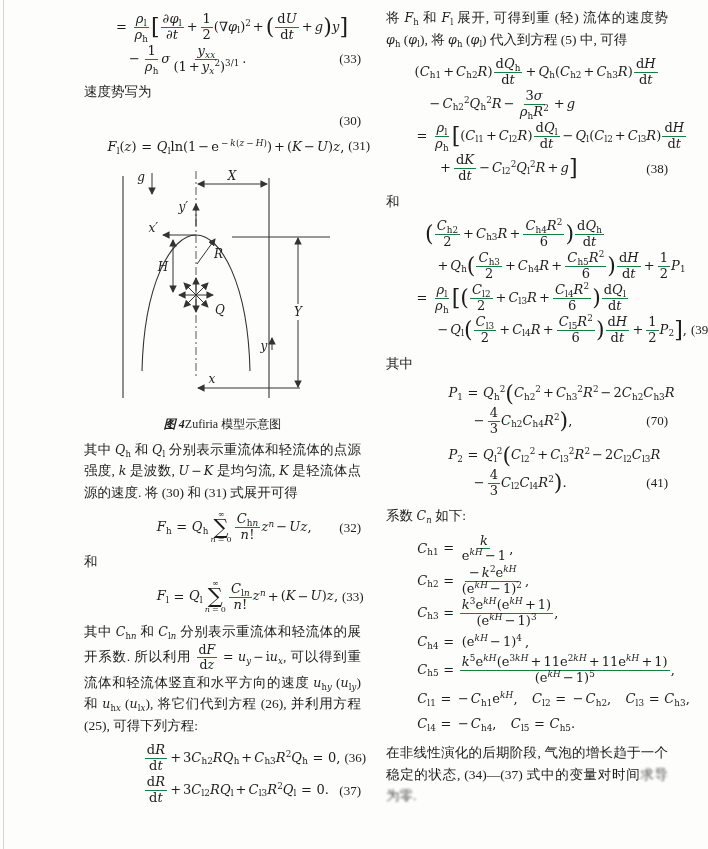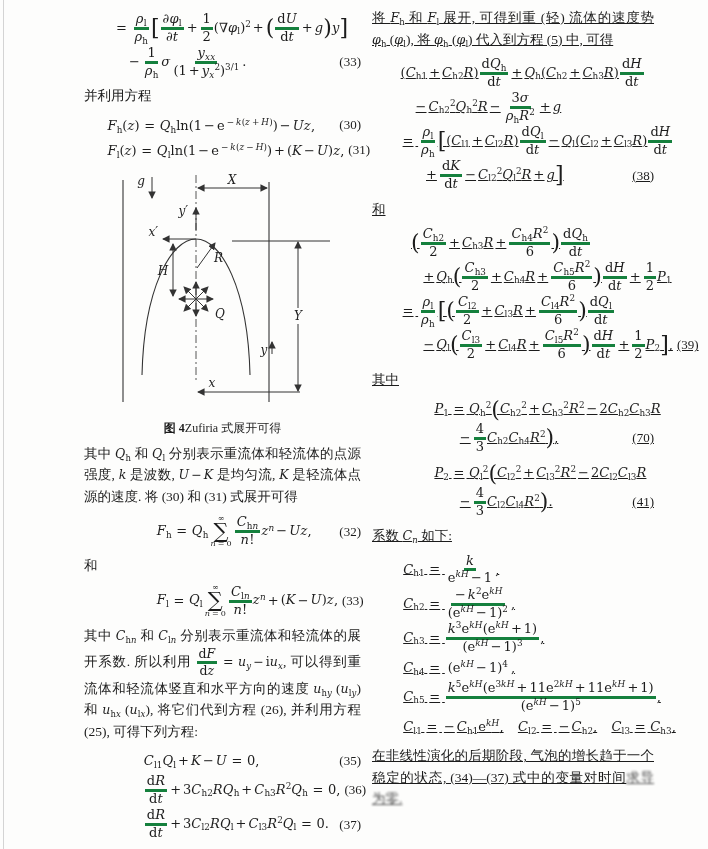--- a/index.html
+++ b/index.html
@@ -1,48 +1,48 @@
 <!DOCTYPE html>
 <html><head>
 <meta charset="utf-8">
 <style>
   html,body{margin:0;padding:0;background:#e9e9e9;}
   .page{position:relative;width:708px;height:849px;background:#fdfdfc;overflow:hidden;
         font-family:"Liberation Serif","DejaVu Serif",serif;color:#1c1c1c;}
   .scan-edge{position:absolute;left:3px;top:0;width:1px;height:100%;background:#d4d4d4;}
   .col{position:absolute;top:5px;}
   .col-left{left:84px;width:277px;}
-  .col-right{left:372px;width:282px;text-decoration:underline;}
+  .col-right{left:386px;width:282px;}
   p.body{font-size:13.5px;line-height:1.6;text-align:justify;margin:2px 0;
          font-family:"Liberation Serif","DejaVu Serif",serif;}
   
   .m,.im{font-family:"DejaVu Serif","Liberation Serif",serif;font-size:13px;white-space:nowrap;}
   .im{font-size:12.5px;}
   .m i,.im i{font-style:italic;letter-spacing:.2px;}
   .m sub,.im sub{font-size:.68em;vertical-align:-0.3em;line-height:0;}
   .m sup,.im sup{font-size:.68em;vertical-align:0.55em;line-height:0;}
   .fr{display:inline-flex;flex-direction:column;align-items:center;vertical-align:middle;
       margin:0 1px;line-height:1.12;}
-  .fn{display:block;padding:0 2px;border-bottom:3px solid #15803d;}
+  .fn{display:block;padding:0 2px;border-bottom:1px solid #15803d;}
   .fd{display:block;padding:0 2px;}
   .sum{display:inline-flex;flex-direction:column;align-items:center;vertical-align:middle;
        line-height:1;margin:0 2px;font-size:.62em;}
   .sum .sg{font-size:2.6em;line-height:.85;font-style:normal;}
   .big{font-size:1.7em;vertical-align:middle;line-height:0;position:relative;top:-.05em;}
   .op{margin:0 2px;}
   .up{font-style:normal;}
   .qd{display:inline-block;width:1.1em;}
   .eqblock{margin:7px 0;}
   .eqline{display:flex;align-items:center;min-height:23px;margin:2px 0;}
   .eqnum{margin-left:auto;font-size:13px;padding-left:4px;}
   .blur{filter:blur(1.1px);opacity:.8;}
   
   figure{margin:10px 0 6px 0;padding:0;}
   .figcap{text-align:center;font-size:12px;margin-top:6px;}
-  .figcap .pre{font-weight:bold;margin-right:0;}
+  .figcap .pre{font-weight:bold;margin-right:0;font-style:italic;}
   svg text{font-family:"DejaVu Serif","Liberation Serif",serif;font-style:italic;font-size:12px;fill:#222;}
 </style>
 </head>
 <body>
 
 <div class="page">
   <div class="scan-edge"></div>
 
   <div class="col col-left">
     <div class="eqblock">
@@ -65,24 +65,23 @@
           <span class="m" style="margin-left: 3.3em;"><span class="op">−</span><span class="fr">
               <span class="fn">1</span>
               <span class="fd"><i>ρ</i><sub><span class="up">h</span></sub></span>
             </span><i>σ</i><span class="fr">
               <span class="fn"><i>y</i><sub><i>x</i><i>x</i></sub></span>
               <span class="fd">(1<span class="op">+</span><i>y</i><sub><i>x</i></sub><sup>2</sup>)<sup>3/1</sup></span>
             </span>.</span>
           <span class="eqnum">(33)</span>
         </div>
       </div>
-    <p class="body"><span>并利用方程</span></p>
-    <div class="eqblock">
-        <div class="eqline">
-          <span class="m" style="margin-left: 1.8em;"><i>F</i><sub><span class="up">h</span></sub>(<i>z</i>) <span class="op">=</span> <i>Q</i><sub><span class="up">h</span></sub><span class="up">ln</span>(1<span class="op">−</span><span class="up">e</span><sup><span class="op">−</span><i>k</i>(<i>z</i><span class="op">+</span><i>H</i>)</sup>)<span class="op">−</span><i>U</i><i>z</i>,</span>
+    <p class="body"><span>速度势写为</span></p>
+    <div class="eqblock">
+        <div class="eqline">
           <span class="eqnum">(30)</span>
         </div>
         <div class="eqline">
           <span class="m" style="margin-left: 1.8em;"><i>F</i><sub><span class="up">l</span></sub>(<i>z</i>) <span class="op">=</span> <i>Q</i><sub><span class="up">l</span></sub><span class="up">ln</span>(1<span class="op">−</span><span class="up">e</span><sup><span class="op">−</span><i>k</i>(<i>z</i><span class="op">−</span><i>H</i>)</sup>)<span class="op">+</span>(<i>K</i><span class="op">−</span><i>U</i>)<i>z</i>,</span>
           <span class="eqnum">(31)</span>
         </div>
       </div>
 
     <figure>
       <svg width="252" height="238" viewBox="0 0 252 238">
@@ -135,21 +134,21 @@
         <line x1="188" y1="182" x2="188" y2="170" stroke="#333" stroke-width="1" marker-end="url(#ah)"></line>
 
         <line x1="214" y1="70" x2="214" y2="136" stroke="#333" stroke-width="1" marker-start="url(#ah)"></line>
         <line x1="214" y1="152" x2="214" y2="219" stroke="#333" stroke-width="1" marker-end="url(#ah)"></line>
         <text x="214" y="148" text-anchor="middle">Y</text>
 
         <line x1="216" y1="220" x2="114" y2="220" stroke="#333" stroke-width="1" marker-end="url(#ah)"></line>
         <text x="128" y="215" text-anchor="middle">x</text>
       </svg>
       <figcaption class="figcap">
-        <span class="pre">图 4</span><span>Zufiria 式展开可得</span>
+        <span class="pre">图 4</span><span>Zufiria 模型示意图</span>
       </figcaption>
     </figure>
 
     <p class="body"><span>其中 </span><span class="im"><i>Q</i><sub><span class="up">h</span></sub></span><span> 和 </span><span class="im"><i>Q</i><sub><span class="up">l</span></sub></span><span> 分别表示重流体和轻流体的点源强度, </span><span class="im"><i>k</i></span><span> 是波数, </span><span class="im"><i>U</i><span class="op">−</span><i>K</i></span><span> 是均匀流, </span><span class="im"><i>K</i></span><span> 是轻流体点源的速度. 将 (30) 和 (31) 式展开可得</span></p>
     <div class="eqblock">
         <div class="eqline">
           <span class="m" style="margin-left: 5.6em;"><i>F</i><sub><span class="up">h</span></sub> <span class="op">=</span> <i>Q</i><sub><span class="up">h</span></sub><span class="sum">
               <span class="sl">∞</span>
               <span class="sg">∑</span>
               <span class="sl"><i>n</i><span class="op">=</span>0</span>
@@ -173,24 +172,20 @@
             </span><i>z</i><sup><i>n</i></sup><span class="op">+</span>(<i>K</i><span class="op">−</span><i>U</i>)<i>z</i>,</span>
           <span class="eqnum">(33)</span>
         </div>
       </div>
     <p class="body"><span>其中 </span><span class="im"><i>C</i><sub><span class="up">h</span><i>n</i></sub></span><span> 和 </span><span class="im"><i>C</i><sub><span class="up">l</span><i>n</i></sub></span><span> 分别表示重流体和轻流体的展开系数. 所以利用 </span><span class="im"><span class="fr">
             <span class="fn"><span class="up">d</span><i>F</i></span>
             <span class="fd"><span class="up">d</span><i>z</i></span>
           </span> <span class="op">=</span> <i>u</i><sub><i>y</i></sub><span class="op">−</span><span class="up">i</span><i>u</i><sub><i>x</i></sub></span><span>, 可以得到重流体和轻流体竖直和水平方向的速度 </span><span class="im"><i>u</i><sub><span class="up">h</span><i>y</i></sub></span><span> (</span><span class="im"><i>u</i><sub><span class="up">l</span><i>y</i></sub></span><span>) 和 </span><span class="im"><i>u</i><sub><span class="up">h</span><i>x</i></sub></span><span> (</span><span class="im"><i>u</i><sub><span class="up">l</span><i>x</i></sub></span><span>), 将它们代到方程 (26), 并利用方程 (25), 可得下列方程:</span></p>
     <div class="eqblock">
         <div class="eqline">
-          <span class="m" style="margin-left: 4.6em;"><i>C</i><sub><span class="up">l</span>1</sub><i>Q</i><sub><span class="up">l</span></sub><span class="op">+</span><i>K</i><span class="op">−</span><i>U</i> <span class="op">=</span> 0,</span>
-          <span class="eqnum">(35)</span>
-        </div>
-        <div class="eqline">
           <span class="m" style="margin-left: 4.6em;"><span class="fr">
               <span class="fn"><span class="up">d</span><i>R</i></span>
               <span class="fd"><span class="up">d</span><i>t</i></span>
             </span><span class="op">+</span>3<i>C</i><sub><span class="up">h</span>2</sub><i>R</i><i>Q</i><sub><span class="up">h</span></sub><span class="op">+</span><i>C</i><sub><span class="up">h</span>3</sub><i>R</i><sup>2</sup><i>Q</i><sub><span class="up">h</span></sub> <span class="op">=</span> 0,</span>
           <span class="eqnum">(36)</span>
         </div>
         <div class="eqline">
           <span class="m" style="margin-left: 4.6em;"><span class="fr">
               <span class="fn"><span class="up">d</span><i>R</i></span>
               <span class="fd"><span class="up">d</span><i>t</i></span>
@@ -351,16 +346,19 @@
         </div>
         <div class="eqline">
           <span class="m" style="margin-left: 2.4em;"><i>C</i><sub><span class="up">h</span>5</sub> <span class="op">=</span> <span class="fr">
               <span class="fn"><i>k</i><sup>5</sup><span class="up">e</span><sup><i>k</i><i>H</i></sup>(<span class="up">e</span><sup>3<i>k</i><i>H</i></sup><span class="op">+</span>11<span class="up">e</span><sup>2<i>k</i><i>H</i></sup><span class="op">+</span>11<span class="up">e</span><sup><i>k</i><i>H</i></sup><span class="op">+</span>1)</span>
               <span class="fd">(<span class="up">e</span><sup><i>k</i><i>H</i></sup><span class="op">−</span>1)<sup>5</sup></span>
             </span>,</span>
         </div>
         <div class="eqline">
           <span class="m" style="margin-left: 2.4em;"><i>C</i><sub><span class="up">l</span>1</sub> <span class="op">=</span> <span class="op">−</span><i>C</i><sub><span class="up">h</span>1</sub><span class="up">e</span><sup><i>k</i><i>H</i></sup>,<span class="qd"></span><i>C</i><sub><span class="up">l</span>2</sub> <span class="op">=</span> <span class="op">−</span><i>C</i><sub><span class="up">h</span>2</sub>,<span class="qd"></span><i>C</i><sub><span class="up">l</span>3</sub> <span class="op">=</span> <i>C</i><sub><span class="up">h</span>3</sub>,</span>
         </div>
+        <div class="eqline">
+          <span class="m" style="margin-left: 2.4em;"><i>C</i><sub><span class="up">l</span>4</sub> <span class="op">=</span> <span class="op">−</span><i>C</i><sub><span class="up">h</span>4</sub>,<span class="qd"></span><i>C</i><sub><span class="up">l</span>5</sub> <span class="op">=</span> <i>C</i><sub><span class="up">h</span>5</sub>.</span>
+        </div>
       </div>
     <p class="body"><span>在非线性演化的后期阶段, 气泡的增长趋于一个稳定的状态, (34)—(37) 式中的变量对时间</span><span class="blur">求导为零.</span></p>
   </div>
 </div>
 
 </body></html>

